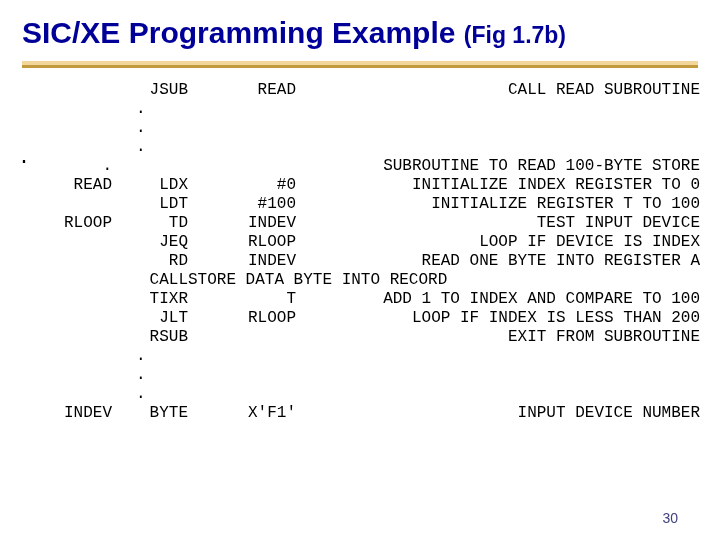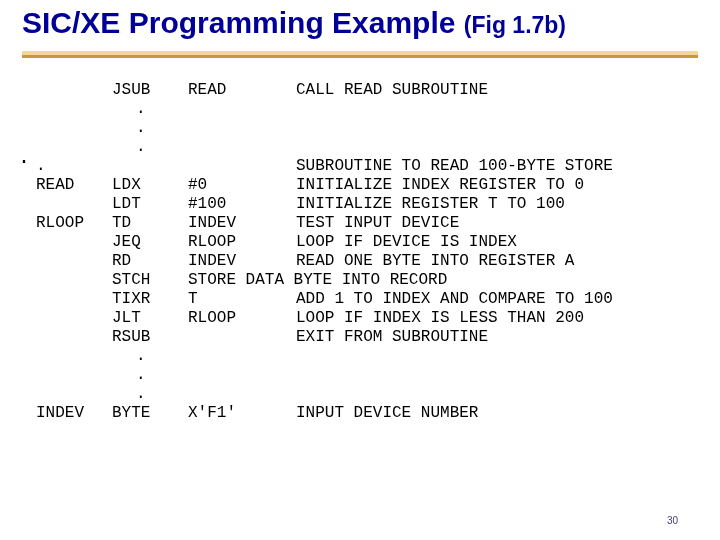--- a/index.html
+++ b/index.html
@@ -10,21 +10,21 @@
     background: #fff;
     font-family: "Comic Sans MS", "Comic Sans", cursive, sans-serif;
   }
   .slide {
     position: relative;
     width: 720px;
     height: 540px;
     box-sizing: border-box;
   }
   .title-area {
-    padding: 6px 22px 0 22px;
+    padding: 16px 22px 0 22px;
   }
   .title {
     color: #000099;
     font-weight: bold;
     font-size: 30px;
     line-height: 1.15;
     font-family: "Comic Sans MS", "Comic Sans", cursive, sans-serif;
   }
   .title .sub {
     font-size: 23px;
@@ -59,40 +59,41 @@
     line-height: 1.08;
   }
   .row {
     display: grid;
     grid-template-columns: 76px 76px 108px 1fr;
     height: 19px;
     white-space: pre;
   }
   .row > div {
     overflow: visible;
+    text-align: right;
   }
   .dotrow {
     padding-left: 100px;
     height: 19px;
     white-space: pre;
     color: #000;
   }
   .tinydot-col0 {
     position: absolute;
     left: -18px;
     font-size: 20px;
     line-height: 0;
     color: #000;
   }
   .pagenum {
     position: absolute;
     right: 42px;
     bottom: 14px;
     color: #404080;
-    font-size: 10px;
+    font-size: 14px;
     font-family: "Comic Sans MS", cursive, sans-serif;
   }
 </style>
 </head>
 <body>
 
 <div class="slide">
 
   <div class="title-area">
     <div class="title">
@@ -110,21 +111,21 @@
       <div class="row"><div></div><div>JSUB</div><div>READ</div><div>CALL READ SUBROUTINE</div></div>
       <div class="dotrow">.</div>
       <div class="dotrow">.</div>
       <div class="dotrow">.</div>
       <div class="row"><div style="position: relative;"><span class="tinydot-col0">.</span><span>.</span></div><div></div><div></div><div>SUBROUTINE TO READ 100-BYTE STORE</div></div>
       <div class="row"><div>READ</div><div>LDX</div><div>#0</div><div>INITIALIZE INDEX REGISTER TO 0</div></div>
       <div class="row"><div></div><div>LDT</div><div>#100</div><div>INITIALIZE REGISTER T TO 100</div></div>
       <div class="row"><div>RLOOP</div><div>TD</div><div>INDEV</div><div>TEST INPUT DEVICE</div></div>
       <div class="row"><div></div><div>JEQ</div><div>RLOOP</div><div>LOOP IF DEVICE IS INDEX</div></div>
       <div class="row"><div></div><div>RD</div><div>INDEV</div><div>READ ONE BYTE INTO REGISTER A</div></div>
-      <div class="row"><div></div><div>STCH</div><div>STORE DATA BYTE INTO RECORD</div></div>
+      <div class="row"><div></div><div>CALL</div><div>STORE DATA BYTE INTO RECORD</div></div>
       <div class="row"><div></div><div>TIXR</div><div>T</div><div>ADD 1 TO INDEX AND COMPARE TO 100</div></div>
       <div class="row"><div></div><div>JLT</div><div>RLOOP</div><div>LOOP IF INDEX IS LESS THAN 200</div></div>
       <div class="row"><div></div><div>RSUB</div><div></div><div>EXIT FROM SUBROUTINE</div></div>
       <div class="dotrow">.</div>
       <div class="dotrow">.</div>
       <div class="dotrow">.</div>
       <div class="row"><div>INDEV</div><div>BYTE</div><div>X'F1'</div><div>INPUT DEVICE NUMBER</div></div>
     </div>
 
   <div class="pagenum">30</div>

